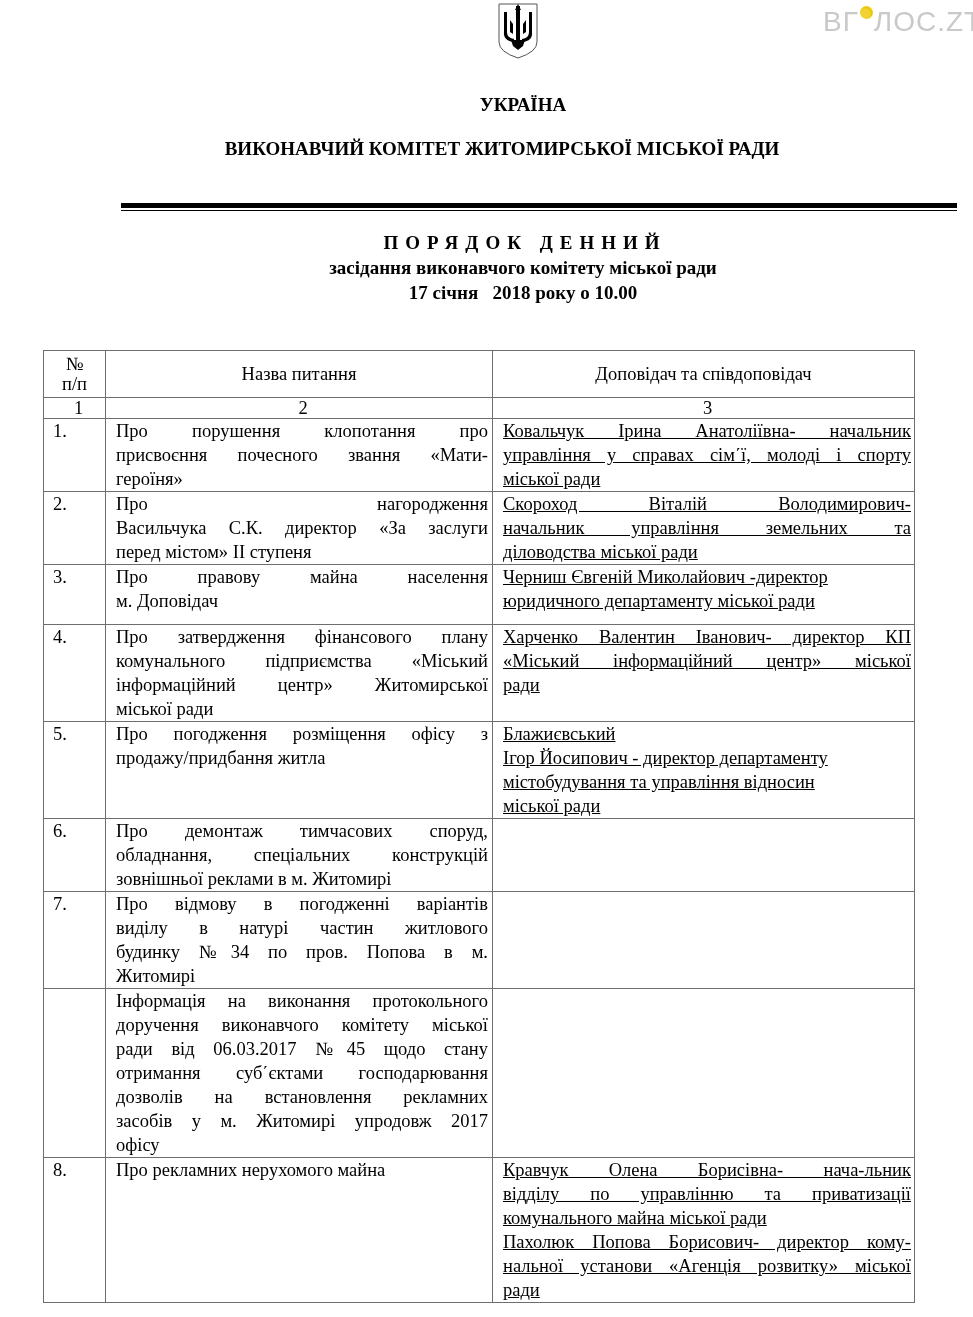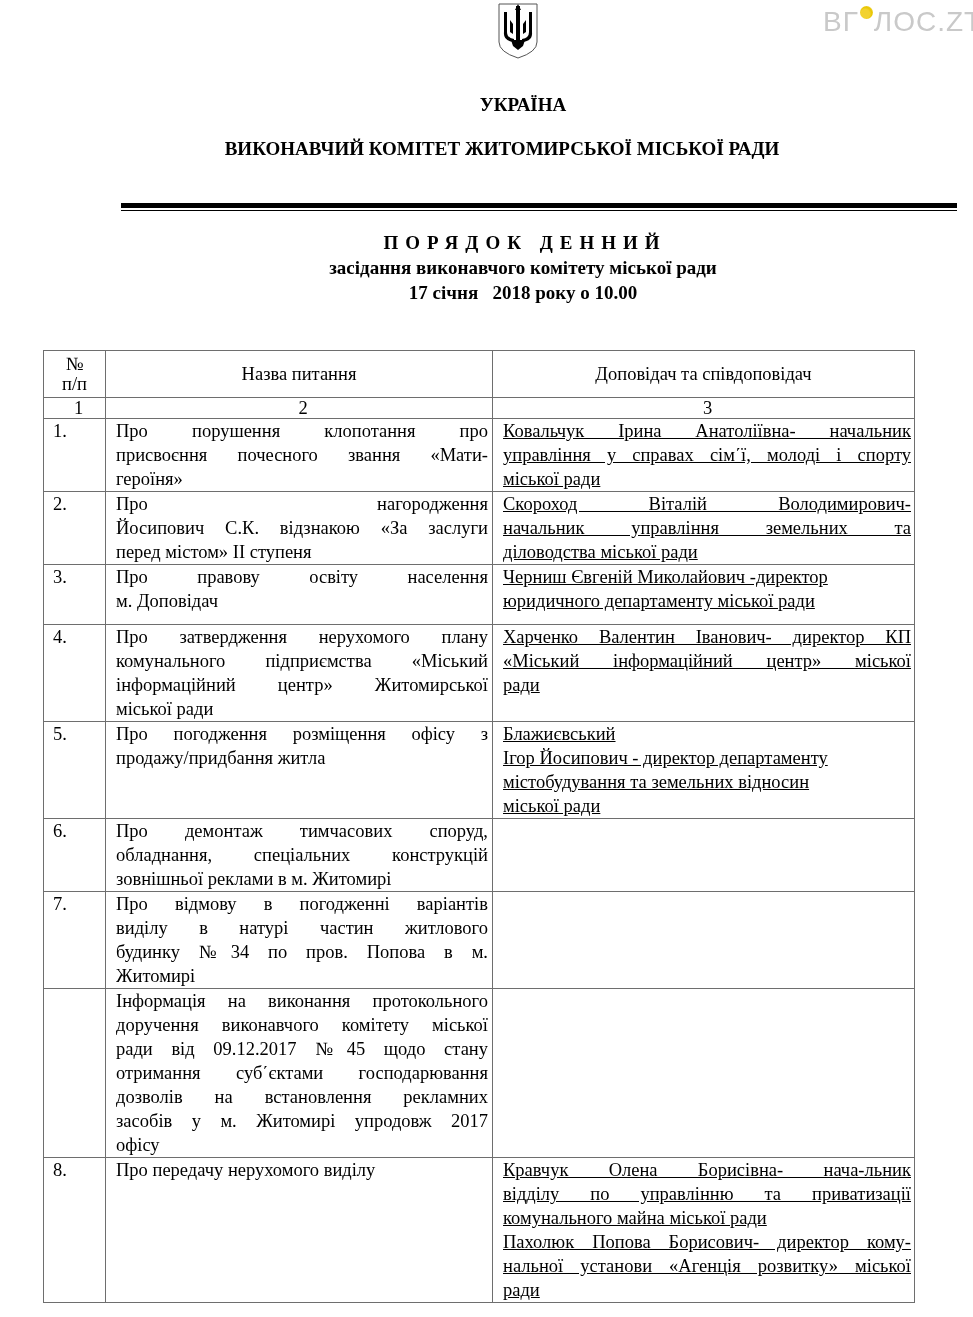--- a/index.html
+++ b/index.html
@@ -210,64 +210,64 @@
         <td class="speaker-cell">
           <span class="line-j">Ковальчук    Ірина Анатоліївна- начальник</span>
           <span class="line-j">управління у справах сім΄ї, молоді і спорту</span>
           <span class="line">міської ради</span>
         </td>
       </tr>
       <tr style="height: 72px;">
         <td class="num-cell">2.</td>
         <td class="topic-cell">
           <span class="line-j">Про нагородження</span>
-          <span class="line-j">Йосипович С.К.  відзнакою  «За заслуги</span>
+          <span class="line-j">Васильчука С.К.  директор  «За заслуги</span>
           <span class="line">перед містом» ІІ ступеня</span>
         </td>
         <td class="speaker-cell">
           <span class="line-j">Скороход Віталій Володимирович-</span>
           <span class="line-j">начальник управління земельних та</span>
           <span class="line">діловодства міської ради</span>
         </td>
       </tr>
       <tr style="height: 60px;">
         <td class="num-cell">3.</td>
         <td class="topic-cell">
-          <span class="line-j">Про правову освіту населення</span>
+          <span class="line-j">Про правову майна населення</span>
           <span class="line">м. Доповідач</span>
         </td>
         <td class="speaker-cell">
           <span class="line">Черниш Євгеній Миколайович -директор</span>
           <span class="line">юридичного департаменту міської ради</span>
         </td>
       </tr>
       <tr style="height: 96px;">
         <td class="num-cell">4.</td>
         <td class="topic-cell">
-          <span class="line-j">Про затвердження нерухомого плану</span>
+          <span class="line-j">Про затвердження фінансового плану</span>
           <span class="line-j">комунального підприємства «Міський</span>
           <span class="line-j">інформаційний центр»  Житомирської</span>
           <span class="line">міської ради</span>
         </td>
         <td class="speaker-cell">
           <span class="line-j">Харченко Валентин Іванович- директор КП</span>
           <span class="line-j">«Міський інформаційний центр»   міської</span>
           <span class="line">ради</span>
         </td>
       </tr>
       <tr style="height: 96px;">
         <td class="num-cell">5.</td>
         <td class="topic-cell">
           <span class="line-j">Про погодження розміщення офісу з</span>
           <span class="line">продажу/придбання житла</span>
         </td>
         <td class="speaker-cell">
           <span class="line">Блажиєвський</span>
           <span class="line">Ігор Йосипович - директор департаменту</span>
-          <span class="line">містобудування та земельних відносин</span>
+          <span class="line">містобудування та управління відносин</span>
           <span class="line">міської ради</span>
         </td>
       </tr>
       <tr style="height: 72px;">
         <td class="num-cell">6.</td>
         <td class="topic-cell">
           <span class="line-j">Про демонтаж тимчасових споруд,</span>
           <span class="line-j">обладнання, спеціальних конструкцій</span>
           <span class="line">зовнішньої реклами в м. Житомирі</span>
         </td>
@@ -281,32 +281,32 @@
           <span class="line-j">будинку №34 по пров. Попова в м.</span>
           <span class="line">Житомирі</span>
         </td>
         <td class="speaker-cell"></td>
       </tr>
       <tr style="height: 168px;">
         <td class="num-cell"></td>
         <td class="topic-cell">
           <span class="line-j">Інформація на виконання протокольного</span>
           <span class="line-j">доручення виконавчого комітету міської</span>
-          <span class="line-j">ради від 09.12.2017 №45 щодо стану</span>
+          <span class="line-j">ради від 06.03.2017 №45 щодо стану</span>
           <span class="line-j">отримання суб΄єктами господарювання</span>
           <span class="line-j">дозволів на встановлення рекламних</span>
           <span class="line-j">засобів у м. Житомирі упродовж 2017</span>
           <span class="line">офісу</span>
         </td>
         <td class="speaker-cell"></td>
       </tr>
       <tr style="height: 144px;">
         <td class="num-cell">8.</td>
         <td class="topic-cell">
-          <span class="line">Про передачу нерухомого виділу</span>
+          <span class="line">Про рекламних нерухомого майна</span>
         </td>
         <td class="speaker-cell">
           <span class="line-j">Кравчук Олена Борисівна- нача-льник</span>
           <span class="line-j">відділу по управлінню та приватизації</span>
           <span class="line">комунального майна міської ради</span>
           <span class="line-j">Пахолюк Попова Борисович- директор кому-</span>
           <span class="line-j">нальної установи «Агенція розвитку» міської</span>
           <span class="line">ради</span>
         </td>
       </tr>

